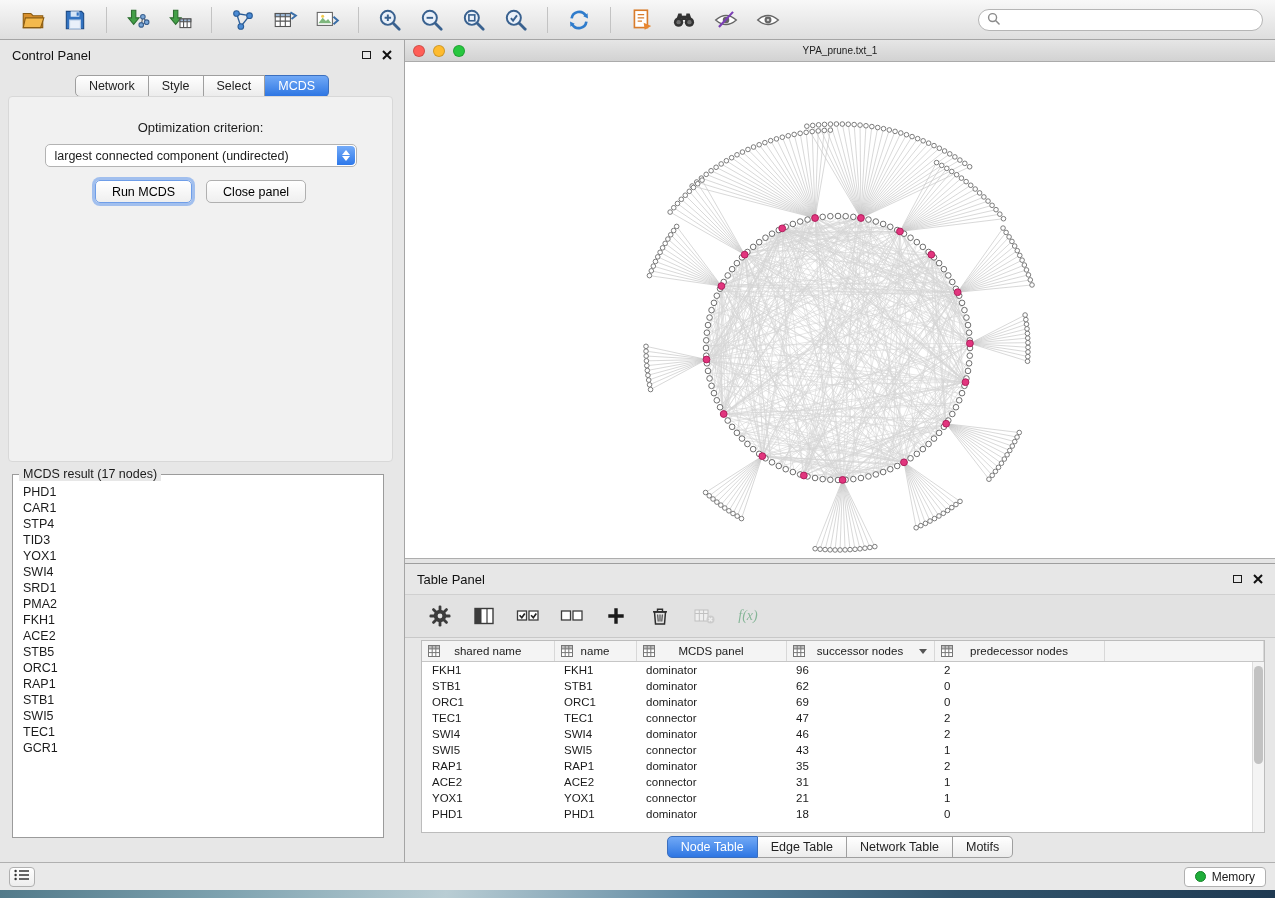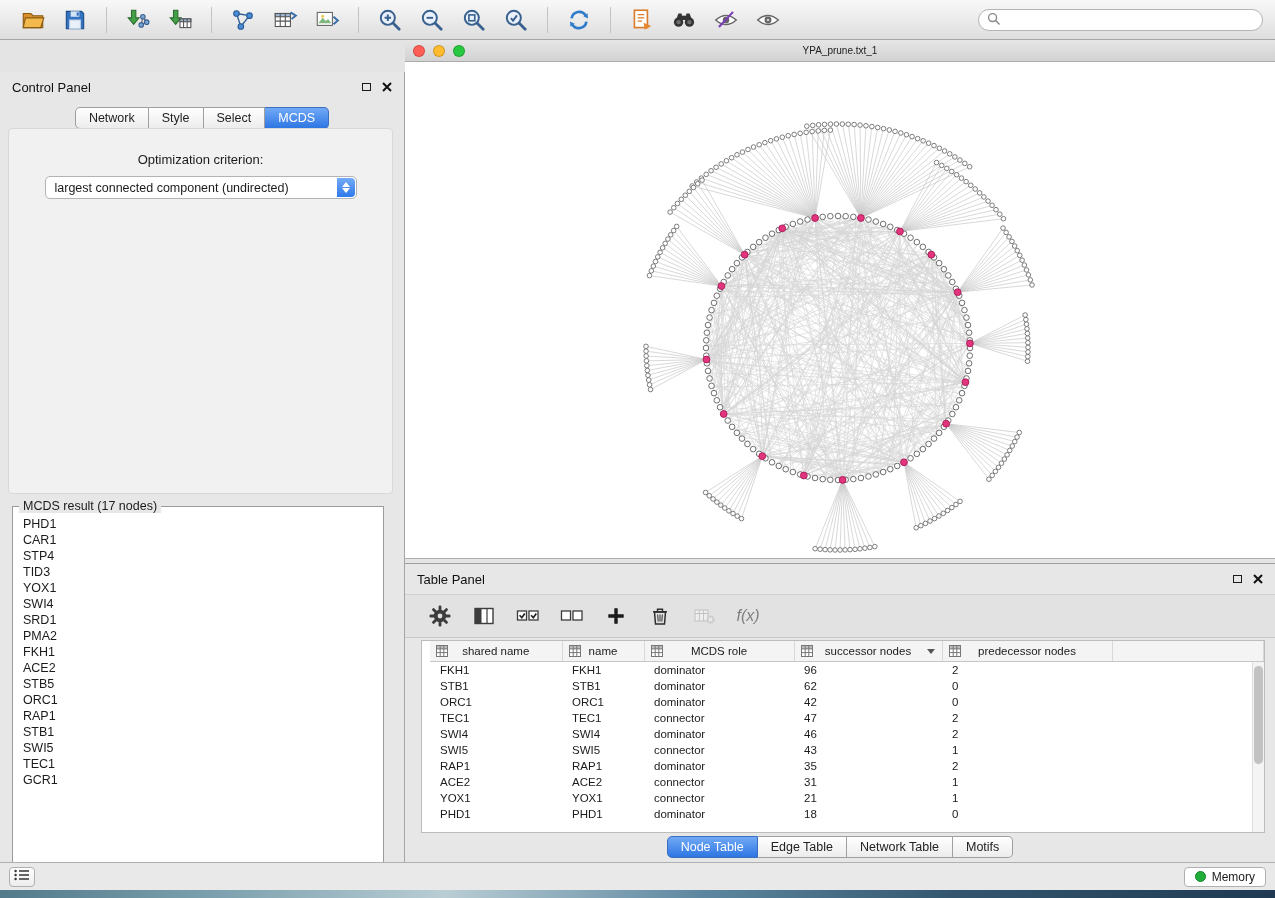--- a/index.html
+++ b/index.html
@@ -22,21 +22,21 @@
     font-family:"Liberation Sans",sans-serif; }
 
   
   .panel-header { height:30px; display:flex; align-items:center; padding:0 12px; font-size:13px; color:#111; }
   .win-icons { margin-left:auto; display:flex; align-items:center; gap:11px; }
   .float-icon { width:9px; height:8px; border:1.5px solid #1a1a1a; display:inline-block; }
   .close-icon { display:flex; }
 
   
   .control-panel { position:absolute; left:0; top:40px; width:405px; height:822px;
-    background:#e7e7e7; border-right:1px solid #a5a5a5;margin-top:32px; }
+    background:#e7e7e7; border-right:1px solid #a5a5a5; }
   .seg { display:flex; justify-content:center; }
   .cp-tabs { margin-top:5px; }
   .seg .tab { padding:3px 13px; font-size:12.5px; background:linear-gradient(#ffffff,#ececec);
     border:1px solid #9f9f9f; border-left:none; color:#222; }
   .seg .tab:first-child { border-left:1px solid #9f9f9f; border-radius:5px 0 0 5px; }
   .seg .tab:last-child { border-radius:0 5px 5px 0; }
   .seg .tab.active { background:linear-gradient(#71a9f6,#2e76e3); color:#fff; border-color:#3b6fbe; }
   .inner-panel { position:absolute; left:8px; right:11px; top:56px; height:366px;
     background:#f1f1f1; border:1px solid #d8d8d8; border-radius:4px; }
   .opt-label { text-align:center; margin-top:23px; font-size:13px; }
@@ -70,23 +70,23 @@
   .net-title { position:absolute; left:0; right:0; text-align:center; font-size:10px; color:#1c1c1c; }
   .net-canvas { position:relative; width:868px; height:496px; background:#fff; }
   .net-canvas svg { position:absolute; left:0; top:0; }
 
   .table-panel { position:absolute; left:0; top:523px; width:870px; height:299px; background:#e7e7e7;
     border-top:1px solid #9e9e9e; }
   .table-toolbar { position:absolute; left:0; right:0; top:30px; height:44px; background:#e2e2e2;
     border-top:1px solid #d0d0d0; border-bottom:1px solid #c8c8c8; display:flex; align-items:center;
     padding-left:18px; gap:10px; }
   .table-toolbar .tbtn { width:34px; }
-  .fx-label { font-family:Liberation Sans, sans-serif; font-style:italic; font-size:16px; color:#000000; }
+  .fx-label { font-family:Liberation Serif, serif; font-style:italic; font-size:14px; color:#15803d; }
   .table-wrap { position:absolute; left:16px; right:10px; top:76px; bottom:29px; background:#fff;
-    border:1px solid #bcbcbc; overflow:hidden;padding-left:8px; }
+    border:1px solid #bcbcbc; overflow:hidden; }
   table.node-table { border-collapse:collapse; table-layout:fixed; width:100%; }
   table.node-table th { height:20px; background:#f4f4f4; border-right:1px solid #d8d8d8;
     border-bottom:1px solid #c6c6c6; font-weight:normal; font-size:11.5px; position:relative; text-align:center; }
   table.node-table th .hgrid { position:absolute; left:6px; top:4px; }
   table.node-table th .sort-arrow { position:absolute; right:7px; top:8px; border-left:4px solid transparent;
     border-right:4px solid transparent; border-top:5px solid #555; }
   table.node-table td { height:16px; line-height:16px; padding:0 10px; font-size:11.5px; white-space:nowrap;
     overflow:hidden; }
   table.node-table td.num { padding-right:14px; }
   .vscroll { position:absolute; right:0; top:21px; bottom:0; width:12px; background:#f4f4f4; border-left:1px solid #ddd; }
@@ -322,20 +322,24 @@
         <div class="tab">Network</div>
         <div class="tab">Style</div>
         <div class="tab">Select</div>
         <div class="tab active">MCDS</div>
       </div>
     <div class="inner-panel">
       <div class="opt-label">Optimization criterion:</div>
       <div class="dropdown">
         <span>largest connected component (undirected)</span>
         <span class="dd-stepper"></span>
+      </div>
+      <div class="btn-row">
+        <button class="btn focus-ring">Run MCDS</button>
+        <button class="btn">Close panel</button>
       </div>
     </div>
     <fieldset class="mcds-fieldset">
       <legend>MCDS result (17 nodes)</legend>
       <div class="mcds-list">
           <div class="mcds-item">PHD1</div>
           <div class="mcds-item">CAR1</div>
           <div class="mcds-item">STP4</div>
           <div class="mcds-item">TID3</div>
           <div class="mcds-item">YOX1</div>
@@ -1348,21 +1352,21 @@
                   </svg><span>shared name</span></th>
                 <th><svg class="hgrid" width="12" height="12" viewBox="0 0 12 12">
                     <rect x="0.5" y="0.5" width="11" height="11" fill="#fff" stroke="#777"></rect>
                     <rect x="0.5" y="0.5" width="11" height="3.4" fill="#bdbdbd" stroke="#777"></rect>
                     <path d="M0.5 7.6 h11 M4.2 0.5 v11 M7.8 0.5 v11" stroke="#777" stroke-width="1"></path>
                   </svg><span>name</span></th>
                 <th><svg class="hgrid" width="12" height="12" viewBox="0 0 12 12">
                     <rect x="0.5" y="0.5" width="11" height="11" fill="#fff" stroke="#777"></rect>
                     <rect x="0.5" y="0.5" width="11" height="3.4" fill="#bdbdbd" stroke="#777"></rect>
                     <path d="M0.5 7.6 h11 M4.2 0.5 v11 M7.8 0.5 v11" stroke="#777" stroke-width="1"></path>
-                  </svg><span>MCDS role</span></th>
+                  </svg><span>MCDS panel</span></th>
                 <th><svg class="hgrid" width="12" height="12" viewBox="0 0 12 12">
                     <rect x="0.5" y="0.5" width="11" height="11" fill="#fff" stroke="#777"></rect>
                     <rect x="0.5" y="0.5" width="11" height="3.4" fill="#bdbdbd" stroke="#777"></rect>
                     <path d="M0.5 7.6 h11 M4.2 0.5 v11 M7.8 0.5 v11" stroke="#777" stroke-width="1"></path>
                   </svg><span>successor nodes</span><span class="sort-arrow"></span></th>
                 <th><svg class="hgrid" width="12" height="12" viewBox="0 0 12 12">
                     <rect x="0.5" y="0.5" width="11" height="11" fill="#fff" stroke="#777"></rect>
                     <rect x="0.5" y="0.5" width="11" height="3.4" fill="#bdbdbd" stroke="#777"></rect>
                     <path d="M0.5 7.6 h11 M4.2 0.5 v11 M7.8 0.5 v11" stroke="#777" stroke-width="1"></path>
                   </svg><span>predecessor nodes</span></th>
@@ -1383,21 +1387,21 @@
                 <td>STB1</td>
                 <td>dominator</td>
                 <td class="num">62</td>
                 <td class="num">0</td>
                 <td></td>
               </tr>
               <tr>
                 <td>ORC1</td>
                 <td>ORC1</td>
                 <td>dominator</td>
-                <td class="num">42</td>
+                <td class="num">69</td>
                 <td class="num">0</td>
                 <td></td>
               </tr>
               <tr>
                 <td>TEC1</td>
                 <td>TEC1</td>
                 <td>connector</td>
                 <td class="num">47</td>
                 <td class="num">2</td>
                 <td></td>

